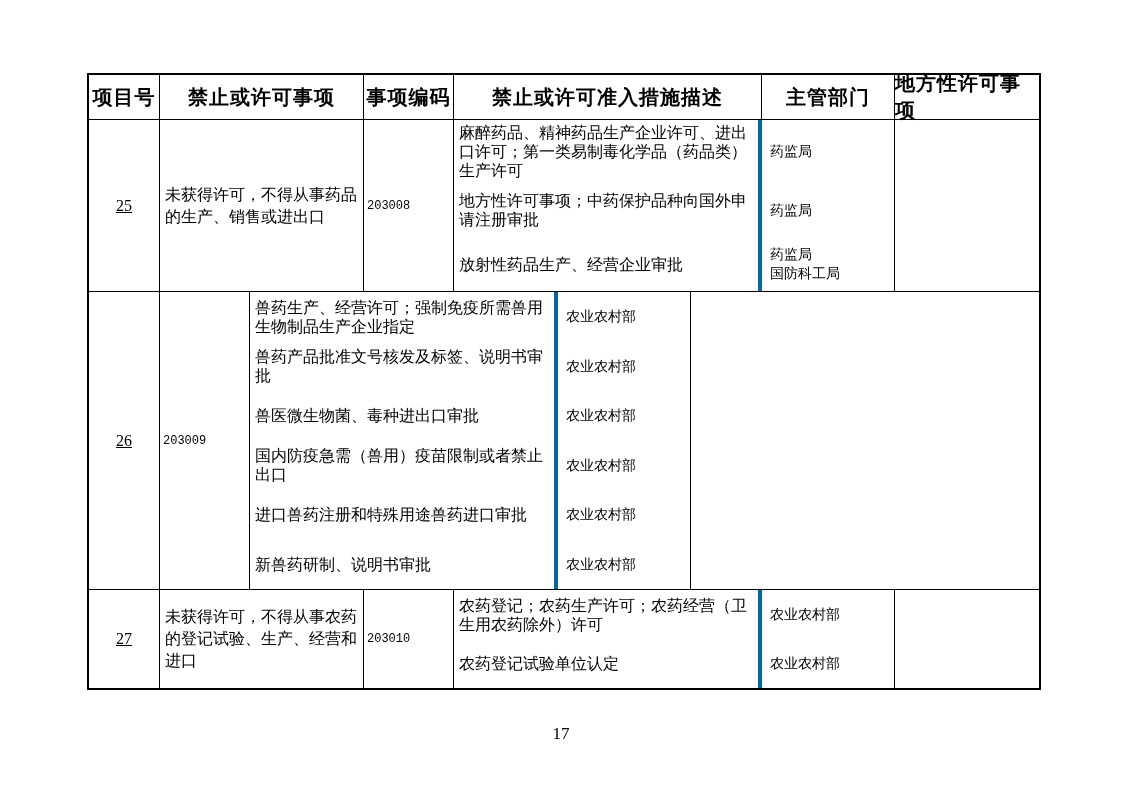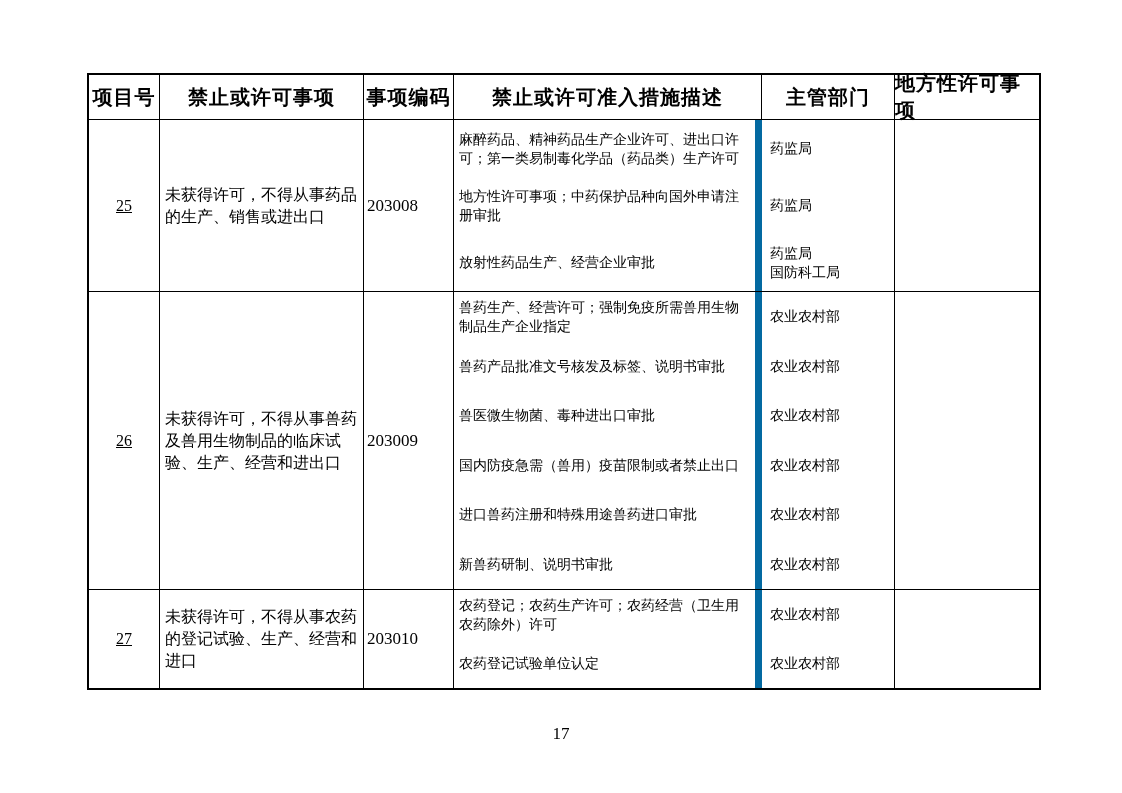--- a/index.html
+++ b/index.html
@@ -68,40 +68,41 @@
     display: flex;
     align-items: center;
     padding: 4px 5px;
     font-size: 16px;
     line-height: 22px;
   }
   .code-cell {
     display: flex;
     align-items: center;
     padding-left: 3px;
-    font-size: 17px;
+    font-size: 12px;
+    font-family: Liberation Mono, monospace;
   }
   .measures-wrap {
     box-sizing: border-box;
     border-right: 1px solid #000;
     display: flex;
     flex-direction: column;
   }
   .m-row {
     flex: 1;
     display: flex;
   }
   .m-desc {
     width: 308px;
     box-sizing: border-box;
-    border-right: 7px solid #0369a1;
+    border-right: 4px solid #0369a1;
     display: flex;
     align-items: center;
     padding: 3px 5px;
-    font-size: 14px;
+    font-size: 16px;
     line-height: 19px;
   }
   .m-dept {
     flex: 1;
     box-sizing: border-box;
     display: flex;
     align-items: center;
     padding: 3px 8px;
     font-size: 14px;
     line-height: 19px;
@@ -154,21 +155,20 @@
         <div class="m-desc">放射性药品生产、经营企业审批</div>
         <div class="m-dept">药监局
 国防科工局</div>
       </div>
     </div>
     <div class="cell local-cell w6"></div>
   </div>
 
   <div class="data-row row-26">
     <div class="cell item-cell w1">26</div>
-    <div class="cell matter-cell w2">未获得许可，不得从事兽药及兽用生物制品的临床试验、生产、经营和进出口</div>
     <div class="cell code-cell w3">203009</div>
     <div class="measures-wrap w45">
       <div class="m-row">
         <div class="m-desc">兽药生产、经营许可；强制免疫所需兽用生物制品生产企业指定</div>
         <div class="m-dept">农业农村部</div>
       </div>
       <div class="m-row">
         <div class="m-desc">兽药产品批准文号核发及标签、说明书审批</div>
         <div class="m-dept">农业农村部</div>
       </div>

